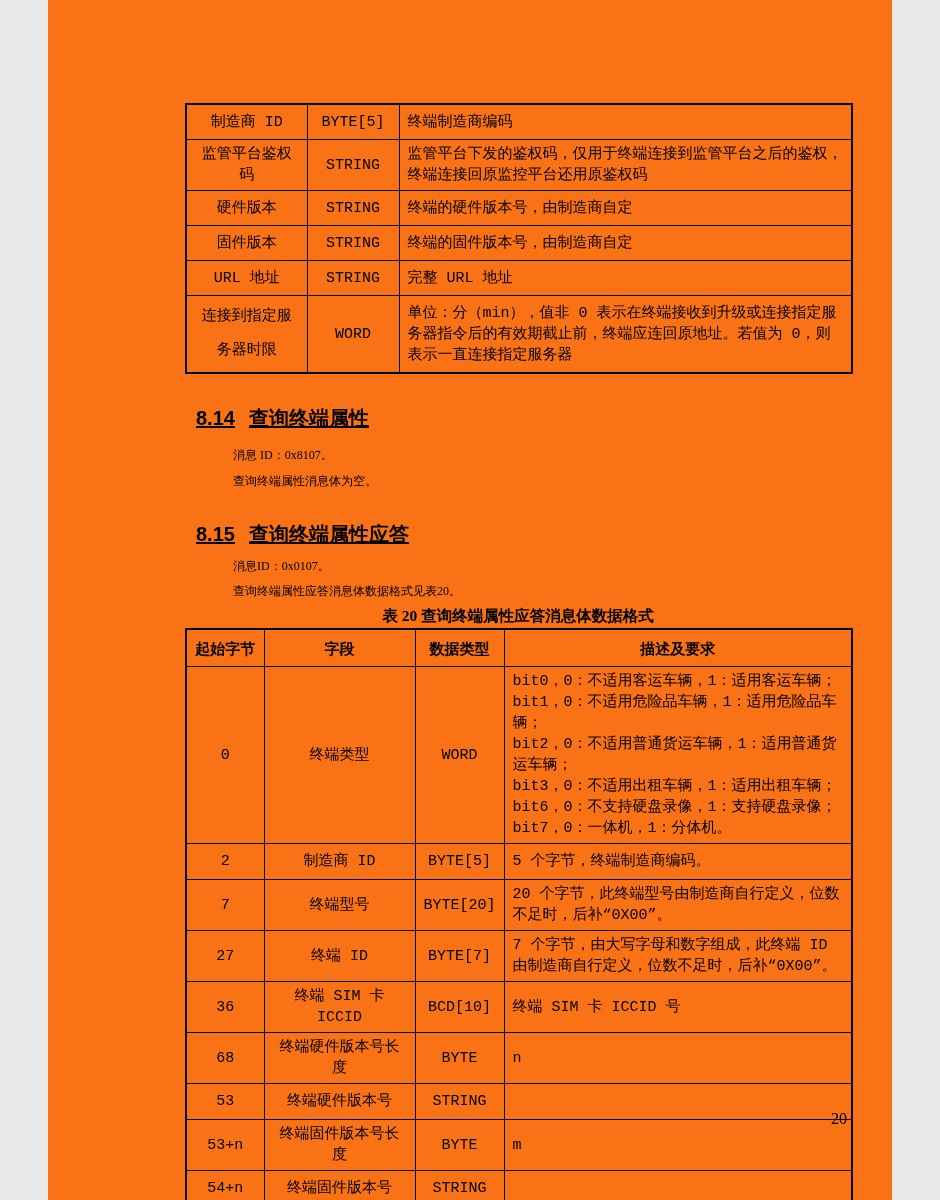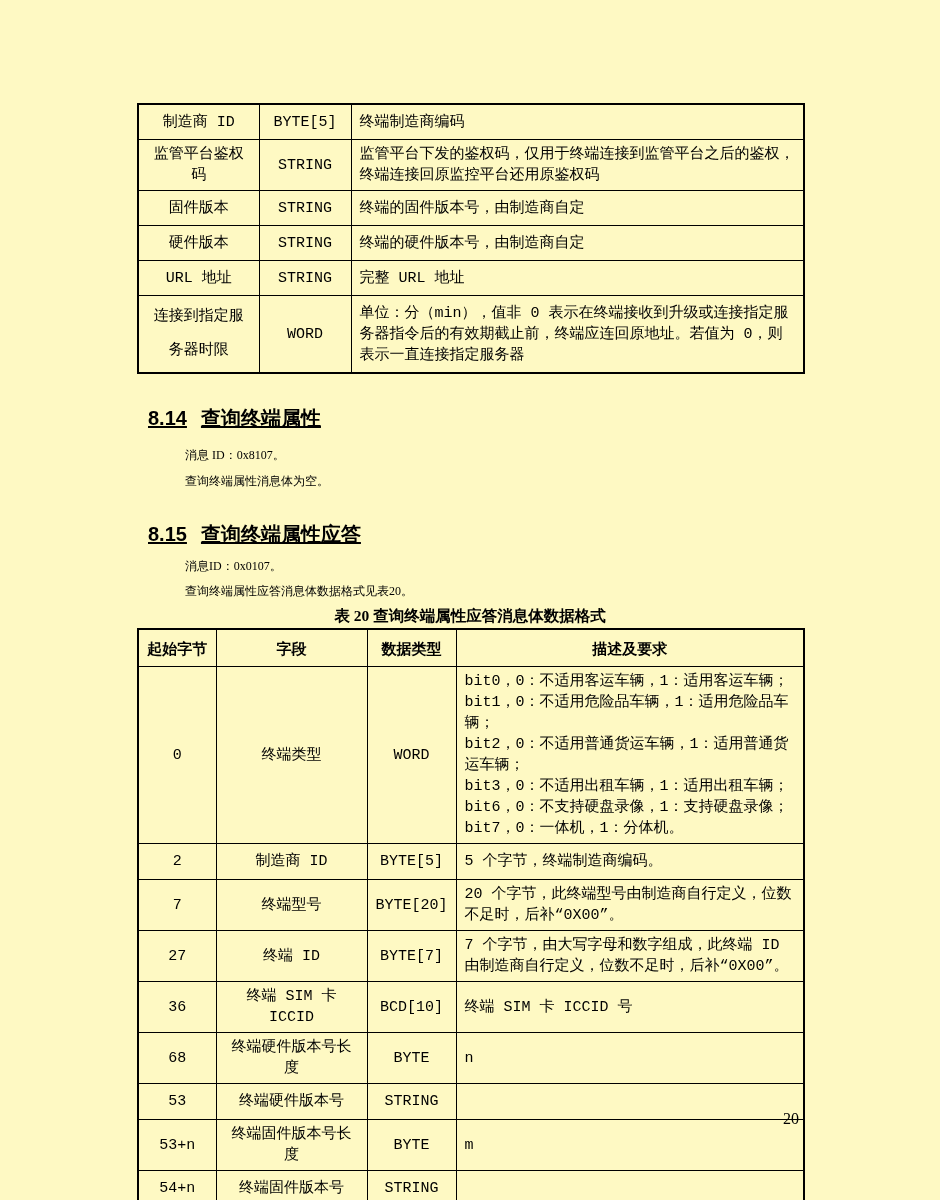--- a/index.html
+++ b/index.html
@@ -1,19 +1,19 @@
 <!DOCTYPE html>
 <html><head>
 <meta charset="utf-8">
 <style>
   html,body { margin:0; padding:0; background:#e8e8e8; }
   .page {
     position:relative;
-    width:940px; height:1200px;
-    background:#fef9c3;
+    width:844px; height:1200px;
+    background:#f97316;
     margin:0 auto;
     font-family:"Liberation Serif", serif;
     color:#000;
     overflow:hidden;
   }
   .content {
     position:absolute;
     left:137px; top:0;
     width:666px;
   }
@@ -105,28 +105,28 @@
           <td class="cell-center">制造商 ID</td>
           <td class="cell-center">BYTE[5]</td>
           <td class="cell-desc">终端制造商编码</td>
         </tr>
         <tr class="h46">
           <td class="cell-center">监管平台鉴权码</td>
           <td class="cell-center">STRING</td>
           <td class="cell-desc">监管平台下发的鉴权码，仅用于终端连接到监管平台之后的鉴权，终端连接回原监控平台还用原鉴权码</td>
         </tr>
         <tr class="h34">
+          <td class="cell-center">硬件版本</td>
+          <td class="cell-center">STRING</td>
+          <td class="cell-desc">终端的硬件版本号，由制造商自定</td>
+        </tr>
+        <tr class="h34">
           <td class="cell-center">固件版本</td>
           <td class="cell-center">STRING</td>
           <td class="cell-desc">终端的固件版本号，由制造商自定</td>
-        </tr>
-        <tr class="h34">
-          <td class="cell-center">硬件版本</td>
-          <td class="cell-center">STRING</td>
-          <td class="cell-desc">终端的硬件版本号，由制造商自定</td>
         </tr>
         <tr class="h34">
           <td class="cell-center">URL 地址</td>
           <td class="cell-center">STRING</td>
           <td class="cell-desc">完整 URL 地址</td>
         </tr>
         <tr class="h68">
           <td class="cell-center tall-line">连接到指定服务器时限</td>
           <td class="cell-center">WORD</td>
           <td class="cell-desc">单位：分（min），值非 0 表示在终端接收到升级或连接指定服务器指令后的有效期截止前，终端应连回原地址。若值为 0，则表示一直连接指定服务器</td>

